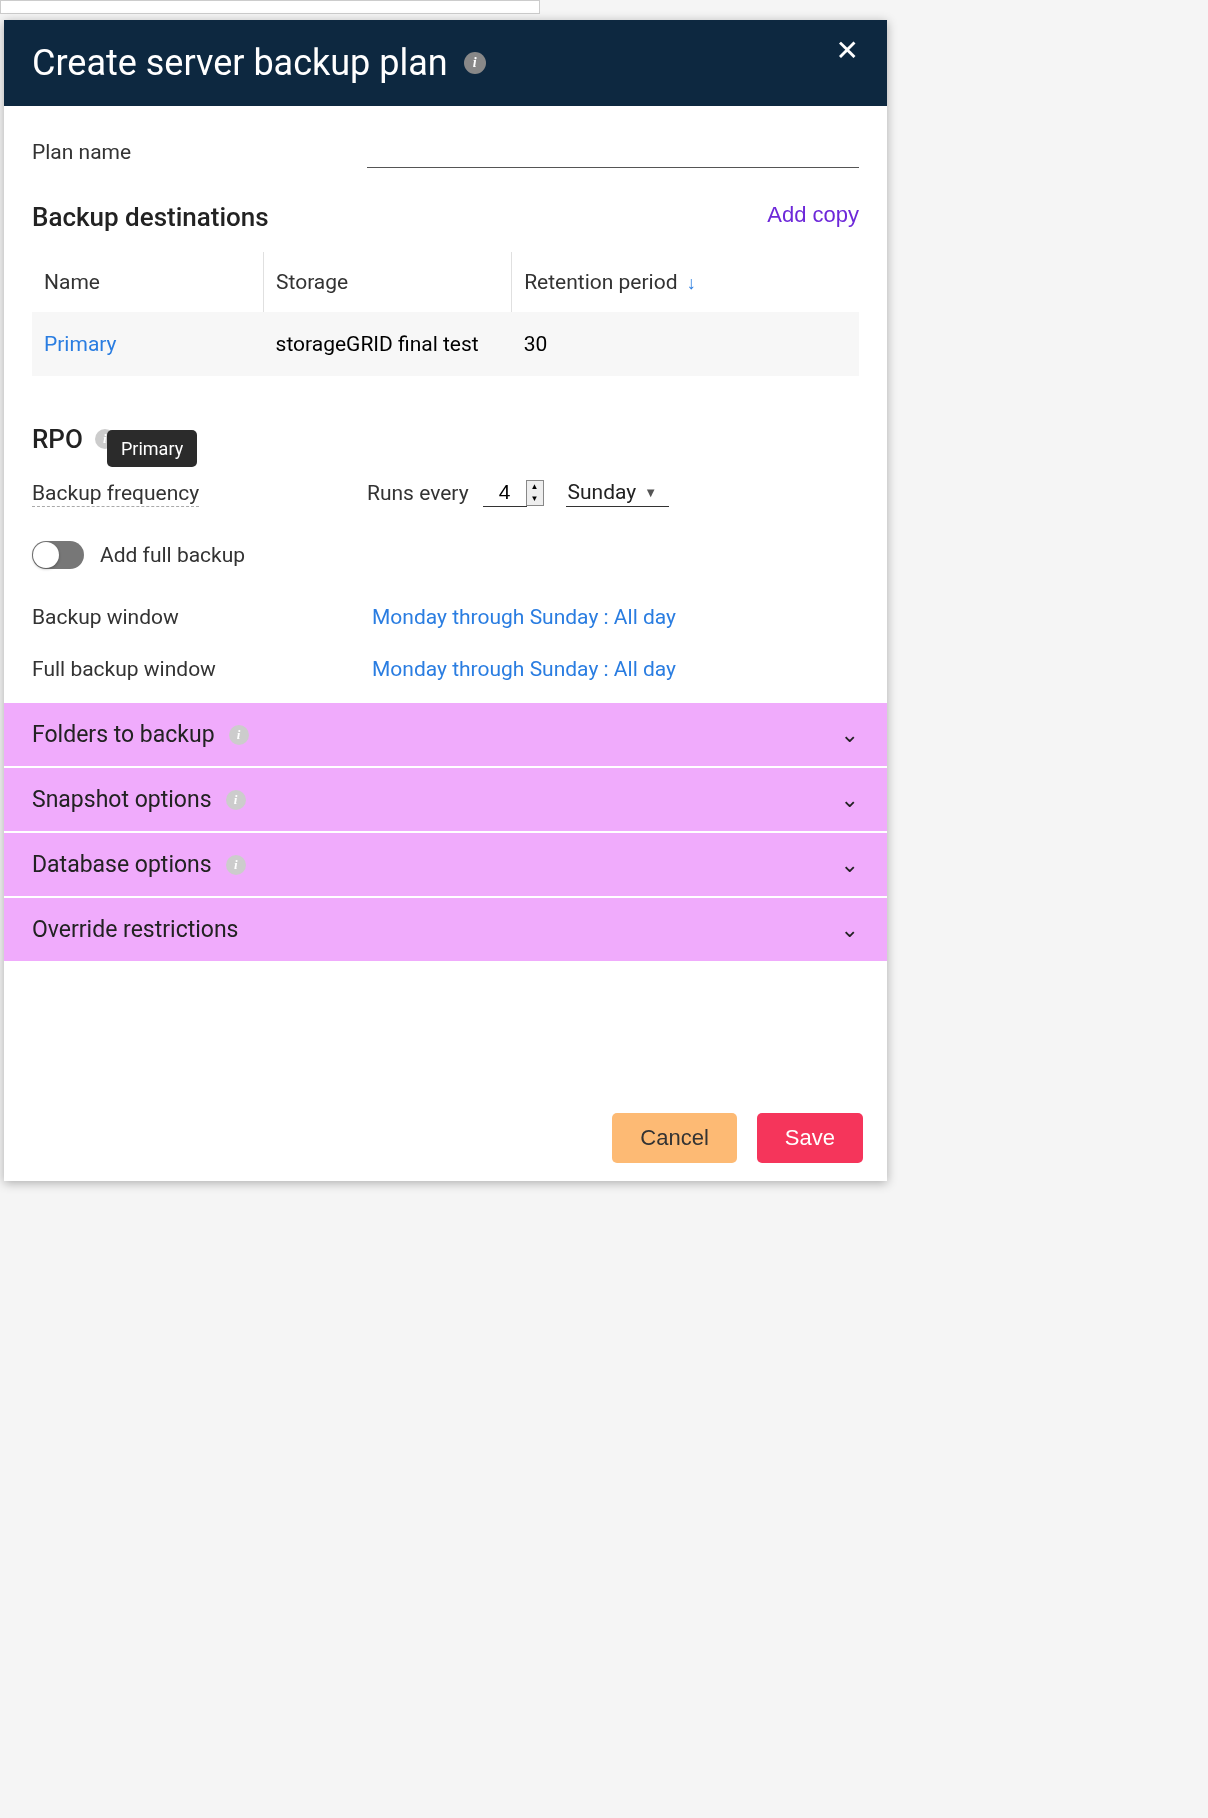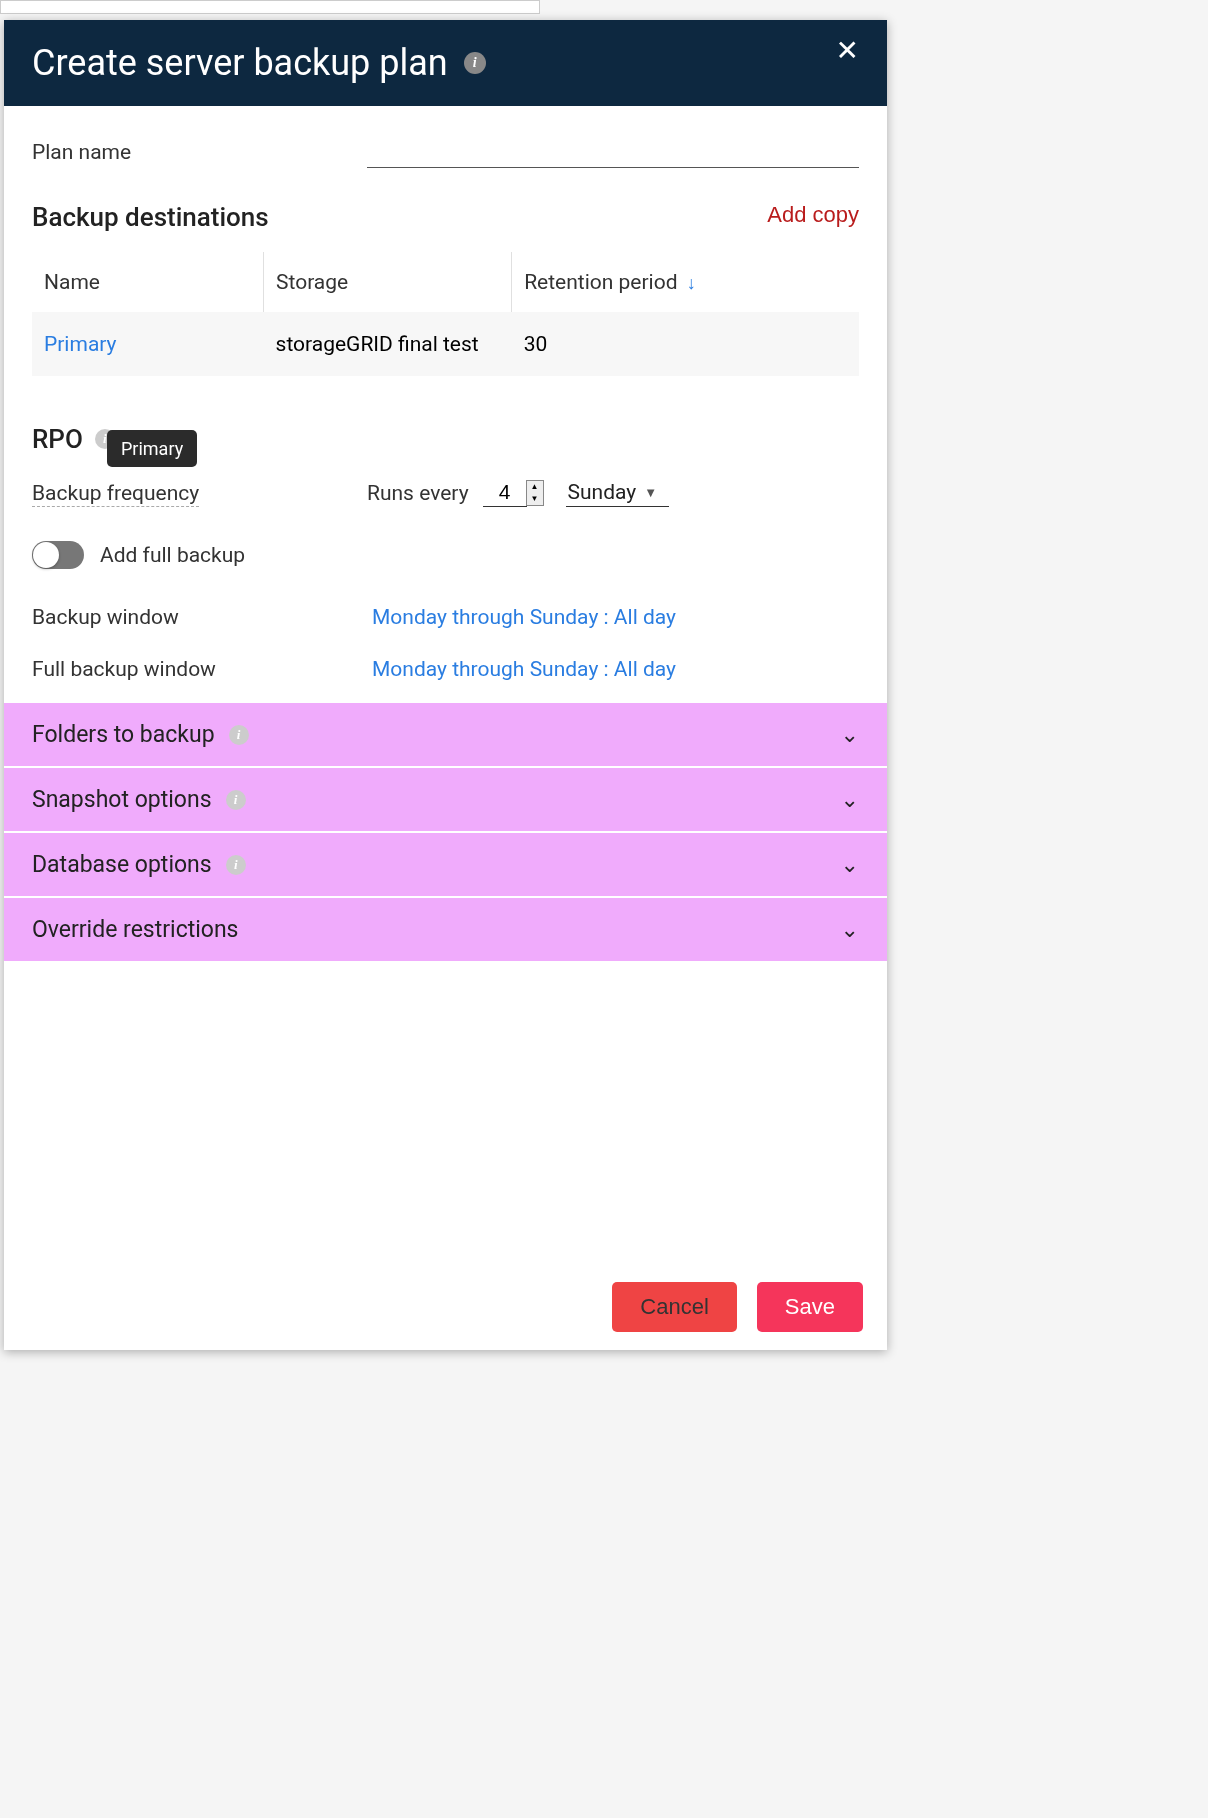--- a/index.html
+++ b/index.html
@@ -11,21 +11,21 @@
   }
   .modal {
     position: absolute;
     top: 20px;
     left: 4px;
     width: 883px;
     background: #fff;
     box-shadow: 0 2px 10px rgba(0,0,0,0.3);
     display: flex;
     flex-direction: column;
-    height: 1330px;
+    height: 1161px;
   }
   .modal-header {
     background: #0d2840;
     color: #fff;
     padding: 22px 28px;
     display: flex;
     align-items: center;
     justify-content: space-between;
   }
   .modal-title-wrap {
@@ -97,21 +97,21 @@
   }
   .section-title {
     font-size: 26px;
     font-weight: 500;
     color: #222;
     display:flex;
     align-items:center;
     gap:12px;
   }
   .link-btn {
-    color: #b91c1c;
+    color: #6d28d9;
     font-size: 22px;
     background: none;
     border: none;
     cursor: pointer;
   }
   .table {
     width: 100%;
     border-collapse: collapse;
     margin-bottom: 16px;
   }
@@ -238,21 +238,21 @@
     justify-content:flex-end;
     gap:20px;
   }
   .btn{
     font-size:22px;
     padding:12px 28px;
     border-radius:5px;
     border:none;
     cursor:pointer;
   }
-  .btn-cancel{ background:#ef4444; color:#333;}
+  .btn-cancel{ background:#fdba74; color:#333;}
   .btn-save{ background:#f5355b; color:#ffffff;}
   .browser-tab-strip{
     position:absolute;
     top:0; left:0;
     width:540px; height:14px;
     background:#fff;
     border:1px solid #ccc;
   }
 </style>
 </head>

